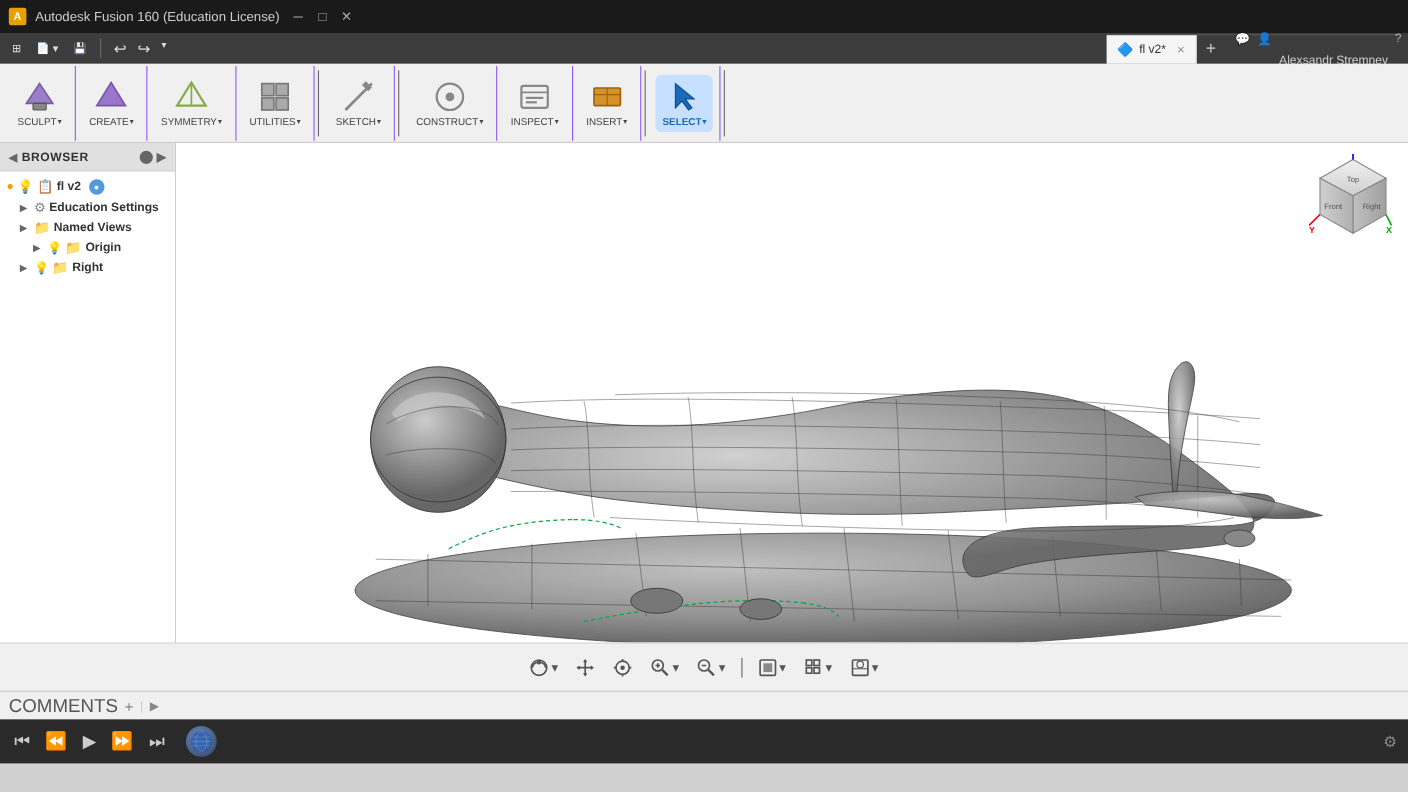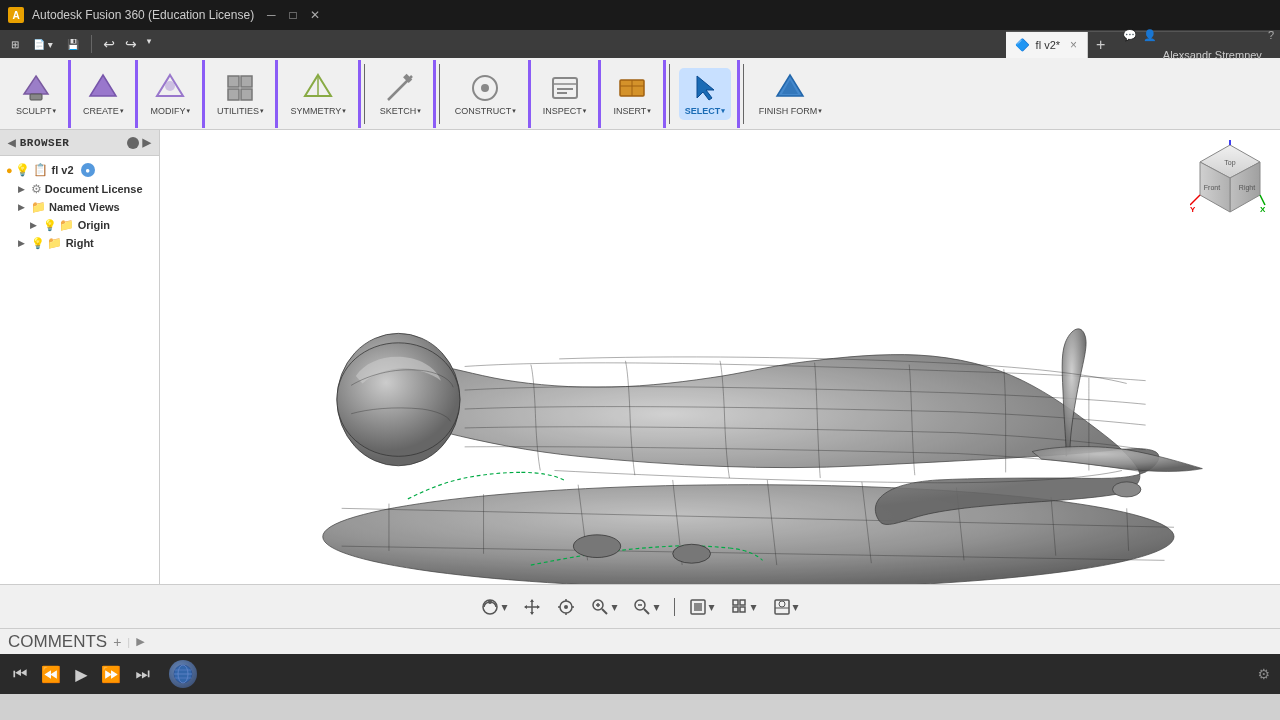--- a/index.html
+++ b/index.html
@@ -73,21 +73,21 @@
       align-items: center;
       padding: 0 4px;
       border-bottom: 1px solid #ccc;
       gap: 0;
     }
     .tool-group {
       display: flex;
       flex-direction: column;
       align-items: center;
       padding: 2px 6px;
-      border-right: 3px solid #8b5cf6;
+      border-right: 1px solid #8b5cf6;
       height: 68px;
       justify-content: center;
     }
     .tool-group.last { border-right: none; }
     .tool-btn-main {
       display: flex;
       flex-direction: column;
       align-items: center;
       gap: 2px;
       cursor: pointer;
@@ -243,21 +243,21 @@
     .play-globe { width: 28px; height: 28px; background: radial-gradient(circle at 40% 35%, #6688bb, #334466); border-radius: 50%; display: flex; align-items: center; justify-content: center; }
     .settings-gear { color: #888; font-size: 14px; cursor: pointer; margin-left: auto; }
     .aircraft-wire { fill: none; stroke: #333; stroke-width: 0.7; opacity: 0.6; }
     .aircraft-green { stroke: #00aa44; stroke-width: 1.2; stroke-dasharray: 4,3; fill: none; }
   </style>
 </head>
 <body>
 
 <div id="title-bar">
   <div class="app-icon">A</div>
-  <span>Autodesk Fusion 360 (Education License)</span>
+  <span>Autodesk Fusion 160 (Education License)</span>
   <div class="win-controls">
     <div class="win-btn">─</div>
     <div class="win-btn">□</div>
     <div class="win-btn">✕</div>
   </div>
 </div>
 
 <div id="toolbar-top">
 
   <div class="menu-btn">
@@ -313,58 +313,47 @@
     <div class="tool-btn-main">
       <div class="icon-box">
         <svg width="32" height="32" viewBox="0 0 32 32">
           <polygon points="16,3 29,24 3,24" fill="#9977cc" stroke="#7755aa" stroke-width="1.5"></polygon>
         </svg>
       </div>
       <div class="label">CREATE <span class="arrow">▾</span></div>
     </div>
   </div>
 
+
   <div class="tool-group">
     <div class="tool-btn-main">
       <div class="icon-box">
         <svg width="32" height="32" viewBox="0 0 32 32">
-          <polygon points="16,3 29,24 3,24" fill="none" stroke="#9977cc" stroke-width="2"></polygon>
-          <circle cx="16" cy="14" r="5" fill="#9977cc" opacity="0.4"></circle>
-        </svg>
-      </div>
-      <div class="label">MODIFY <span class="arrow">▾</span></div>
+          <polygon points="16,3 29,24 3,24" fill="none" stroke="#88aa44" stroke-width="2"></polygon>
+          <line x1="16" y1="3" x2="16" y2="24" stroke="#88aa44" stroke-width="1.5"></line>
+        </svg>
+      </div>
+      <div class="label">SYMMETRY <span class="arrow">▾</span></div>
     </div>
   </div>
 
   <div class="tool-group">
     <div class="tool-btn-main">
       <div class="icon-box">
         <svg width="32" height="32" viewBox="0 0 32 32">
           <rect x="4" y="4" width="11" height="11" fill="#aaaaaa" stroke="#777" stroke-width="1.5"></rect>
           <rect x="17" y="4" width="11" height="11" fill="#aaaaaa" stroke="#777" stroke-width="1.5"></rect>
           <rect x="4" y="17" width="11" height="11" fill="#aaaaaa" stroke="#777" stroke-width="1.5"></rect>
           <rect x="17" y="17" width="11" height="11" fill="#aaaaaa" stroke="#777" stroke-width="1.5"></rect>
         </svg>
       </div>
       <div class="label">UTILITIES <span class="arrow">▾</span></div>
     </div>
   </div>
 
-  <div class="tool-group">
-    <div class="tool-btn-main">
-      <div class="icon-box">
-        <svg width="32" height="32" viewBox="0 0 32 32">
-          <polygon points="16,3 29,24 3,24" fill="none" stroke="#88aa44" stroke-width="2"></polygon>
-          <line x1="16" y1="3" x2="16" y2="24" stroke="#88aa44" stroke-width="1.5"></line>
-        </svg>
-      </div>
-      <div class="label">SYMMETRY <span class="arrow">▾</span></div>
-    </div>
-  </div>
-
   <div class="separator-v" style="height:60px;"></div>
 
   <div class="tool-group">
     <div class="tool-btn-main">
       <div class="icon-box">
         <svg width="32" height="32" viewBox="0 0 32 32">
           <line x1="4" y1="28" x2="28" y2="4" stroke="#888" stroke-width="2.5"></line>
           <rect x="20" y="4" width="8" height="5" fill="#888" transform="rotate(45 24 6)"></rect>
         </svg>
       </div>
@@ -421,61 +410,50 @@
         <svg width="32" height="32" viewBox="0 0 32 32">
           <polygon points="8,4 8,26 14,20 20,28 23,26 17,18 25,18" fill="#1a6bb5" stroke="#0a4a90" stroke-width="1"></polygon>
         </svg>
       </div>
       <div class="label" style="color:#1a6bb5; font-weight:bold;align-items:center;">SELECT <span class="arrow">▾</span></div>
     </div>
   </div>
 
   <div class="separator-v" style="height:60px;"></div>
 
-  <div class="tool-group last">
-    <div class="tool-btn-main">
-      <div class="icon-box">
-        <svg width="32" height="32" viewBox="0 0 32 32">
-          <polygon points="16,3 29,24 3,24" fill="#4488cc" stroke="#2266aa" stroke-width="1.5"></polygon>
-          <polygon points="16,8 24,22 8,22" fill="#2266aa" opacity="0.5"></polygon>
-        </svg>
-      </div>
-      <div class="label">FINISH FORM <span class="arrow">▾</span></div>
-    </div>
-  </div>
 </div>
 
 <div id="content-area" style="display:flex; height:calc(720px - 30px - 54px - 72px - 44px - 26px - 40px);">
 
   <div id="sidebar">
     <div id="browser-header">
       <div class="browser-left">
         <span class="browser-arrow">◀</span>
-        <span style="font-size:11px; font-weight:bold; letter-spacing:0.5px;font-family:Liberation Mono, monospace;">BROWSER</span>
+        <span style="font-size:11px; font-weight:bold; letter-spacing:0.5px;">BROWSER</span>
       </div>
       <div class="browser-right">
         <div class="browser-circle"></div>
         <span style="cursor:pointer; color:#666;">▶</span>
       </div>
     </div>
 
     <div id="tree-area">
 
       <div class="tree-root">
         <span style="color:#f0a000; font-size:11px;">●</span>
         <span style="color:#f0c040; font-size:12px;">💡</span>
         <span style="color:#555; font-size:12px;">📋</span>
         <span class="tree-label">fl v2</span>
         <span style="width:14px; height:14px; background:#5599dd; border-radius:50%; display:inline-flex; align-items:center; justify-content:center; color:white; font-size:8px; margin-left:4px;">●</span>
       </div>
 
       <div class="tree-item">
         <span class="tree-arrow">▶</span>
         <span class="tree-icon-gear">⚙</span>
-        <span class="tree-label">Document License</span>
+        <span class="tree-label">Education Settings</span>
       </div>
 
       <div class="tree-item">
         <span class="tree-arrow">▶</span>
         <span class="tree-icon-folder">📁</span>
         <span class="tree-label">Named Views</span>
       </div>
 
       <div class="tree-item" style="padding-left: 30px;">
         <span class="tree-arrow">▶</span>

